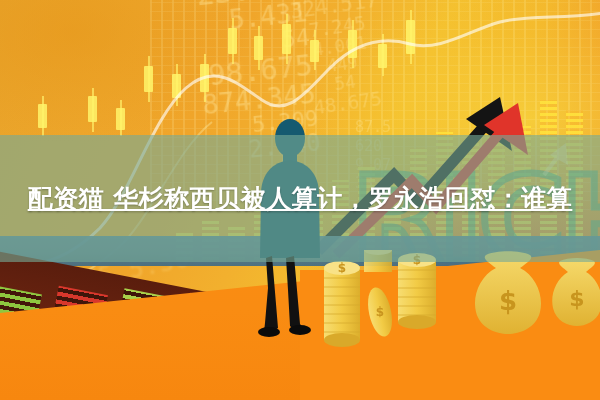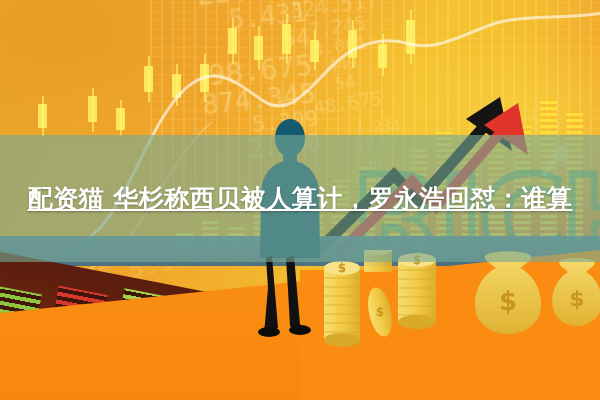--- a/index.html
+++ b/index.html
@@ -202,21 +202,20 @@
   <div class="numbers2">
     <div class="m1">324.517</div>
     <div class="m2">7.245</div>
     <div class="m3">4.001</div>
     <div class="m4">449</div>
     <div class="m3">54</div>
     <div class="m2">48.675</div>
   </div>
 
   <div class="numbers4">
-    <div>1.234</div>
     <div>87.5</div>
     <div>620</div>
     <div>9.07</div>
     <div>33.21</div>
   </div>
 
   <div>
     <div class="wick" style="left:232px;top:18px;height:46px;"></div>
     <div class="candle" style="left:228px;top:28px;width:9px;height:26px;"></div>
 

